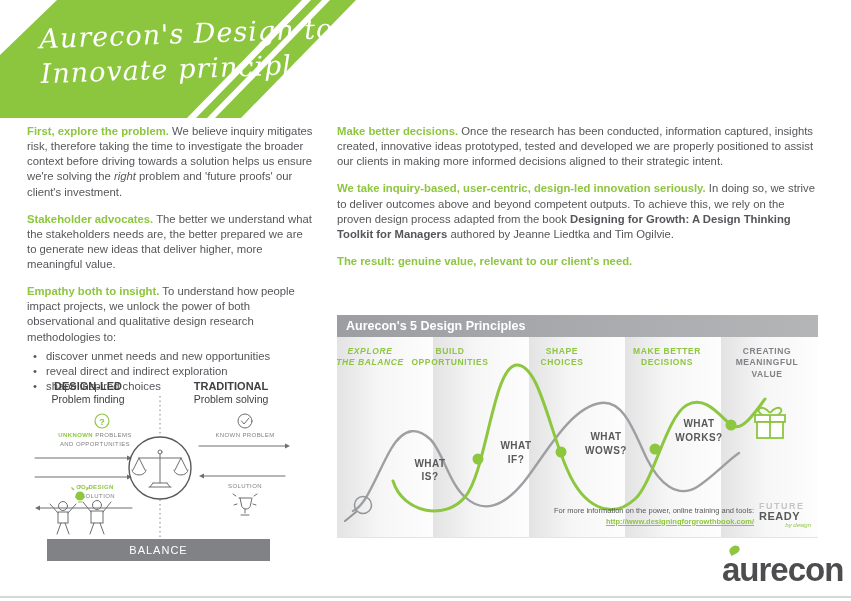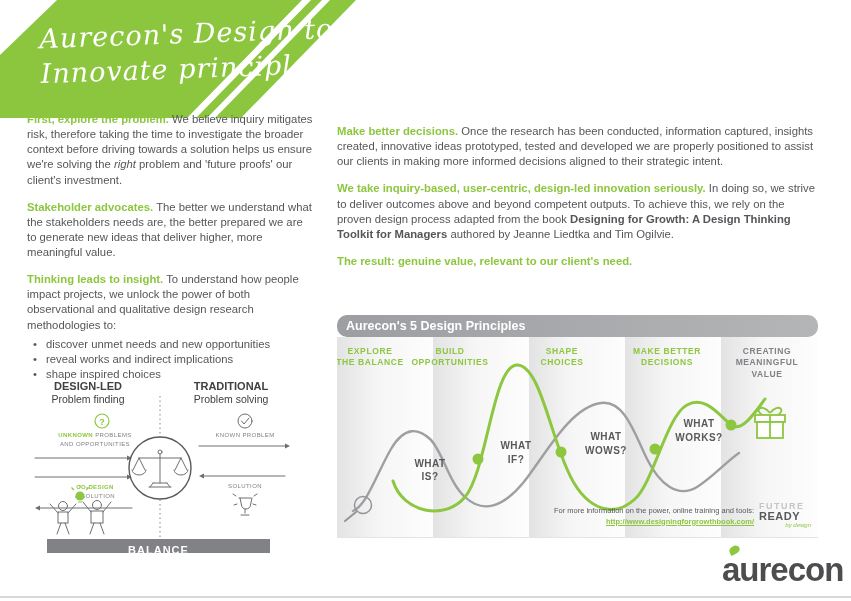--- a/index.html
+++ b/index.html
@@ -7,21 +7,21 @@
         font-family:"Liberation Sans",sans-serif;color:#55565A;}
 
   
   .banner{position:absolute;left:0;top:0;}
   .banner-text{position:absolute;left:40px;top:16px;color:#fff;
     font-family:"DejaVu Serif",serif;font-style:italic;font-size:27px;line-height:1.3;
     letter-spacing:1px;transform:rotate(-2deg);white-space:nowrap;}
 
   
   .col{position:absolute;font-size:11.3px;line-height:1.34;}
-  .col-left{left:27px;top:112px;width:288px;}
+  .col-left{left:27px;top:124px;width:288px;}
   .col-right{left:337px;top:124px;width:483px;}
   .col p{margin:0 0 12px 0;}
   .run-lead{color:#8DC63F;font-weight:bold;}
   .run-i{font-style:italic;}
   .run-b{font-weight:bold;}
   ul.bullets{margin:4px;padding:0;list-style:none;}
   ul.bullets li{position:relative;padding-left:15px;margin:0;}
   ul.bullets li:before{content:"\2022";position:absolute;left:2px;top:0;}
 
   
@@ -29,27 +29,27 @@
   .sketch text{font-family:"Liberation Sans",sans-serif;}
   .hdr{font-size:11px;font-weight:bold;fill:#414042;text-anchor:middle;}
   .sub{font-size:10.5px;fill:#414042;text-anchor:middle;}
   .tiny{font-size:6px;fill:#808285;letter-spacing:.4px;}
   .tg{fill:#8DC63F;font-weight:bold;}
   .qmark{font-size:9px;fill:#8DC63F;font-weight:bold;text-anchor:middle;}
   .sk{stroke:#6d6e71;stroke-width:1;fill:none;stroke-linecap:round;}
   .ska{fill:#6d6e71;stroke:none;}
   .gstroke{stroke:#8DC63F;stroke-width:1.2;fill:none;}
   .dotline{stroke:#808285;stroke-width:1;stroke-dasharray:1.5,3;fill:none;}
-  .balance-bar{position:absolute;left:47px;top:539px;width:223px;height:14px;background:#808285;
-    color:#fff;font-weight:bold;font-size:11px;letter-spacing:1px;text-align:center;line-height:22px;}
+  .balance-bar{position:absolute;left:47px;top:539px;width:223px;height:22px;background:#808285;
+    color:#fff;font-weight:normal;font-size:11px;letter-spacing:1px;text-align:center;line-height:22px;}
 
   
   .principles{position:absolute;left:337px;top:315px;width:481px;height:222px;}
   .p-header{height:22px;background:linear-gradient(to right,#9c9ea1,#b3b5b7);
-    color:#fff;font-weight:bold;font-size:12.5px;line-height:22px;padding-left:9px;box-sizing:border-box;border-radius:10px;}
+    color:#fff;font-weight:bold;font-size:12.5px;line-height:22px;padding-left:9px;box-sizing:border-box;}
   .p-body{position:relative;height:200px;border-bottom:1px solid #e3e4e5;overflow:hidden;}
   .band{position:absolute;top:0;height:100%;width:96px;
     background:linear-gradient(to right,#e3e3e4 0%,#f6f6f6 45%,#fdfdfd 100%);}
   .stage{position:absolute;top:9px;width:96px;text-align:center;font-size:8.5px;font-weight:bold;
     letter-spacing:.6px;line-height:1.35;}
   .wave{position:absolute;left:0;top:0;}
   .wq{font-size:10px;font-weight:bold;fill:#58595B;letter-spacing:.5px;text-anchor:middle;
       font-family:"Liberation Sans",sans-serif;}
   .p-footer{position:absolute;right:64px;bottom:10px;text-align:right;font-size:7.5px;color:#58595B;line-height:1.5;}
   .p-link{color:#8DC63F;font-weight:bold;text-decoration:underline;display:block;}
@@ -79,24 +79,24 @@
     </svg>
     <div class="banner-text">
       <div>Aurecon's Design to</div>
       <div>Innovate principles:</div>
     </div>
   </div>
 
   <div class="col col-left">
     <p><span class="run-lead">First, explore the problem.</span><span class="run-n"> We believe inquiry mitigates risk, therefore taking the time to investigate the broader context before driving towards a solution helps us ensure we're solving the </span><span class="run-i">right</span><span class="run-n"> problem and 'future proofs' our client's investment.</span></p>
     <p><span class="run-lead">Stakeholder advocates.</span><span class="run-n"> The better we understand what the stakeholders needs are, the better prepared we are to generate new ideas that deliver higher, more meaningful value.</span></p>
-    <p style="margin-bottom:2px"><span class="run-lead">Thinking leads to insight.</span><span class="run-n"> To understand how people impact projects, we unlock the power of both observational and qualitative design research methodologies to:</span></p>
+    <p style="margin-bottom:2px"><span class="run-lead">Empathy both to insight.</span><span class="run-n"> To understand how people impact projects, we unlock the power of both observational and qualitative design research methodologies to:</span></p>
     <ul class="bullets">
       <li>discover unmet needs and new opportunities</li>
-      <li>reveal works and indirect implications</li>
+      <li>reveal direct and indirect exploration</li>
       <li>shape inspired choices</li>
     </ul>
   </div>
 
   <div class="col col-right">
     <p><span class="run-lead">Make better decisions.</span><span class="run-n"> Once the research has been conducted, information captured, insights created, innovative ideas prototyped, tested and developed we are properly positioned to assist our clients in making more informed decisions aligned to their strategic intent.</span></p>
     <p><span class="run-lead">We take inquiry-based, user-centric, design-led innovation seriously.</span><span class="run-n"> In doing so, we strive to deliver outcomes above and beyond competent outputs. To achieve this, we rely on the proven design process adapted from the book </span><span class="run-b">Designing for Growth: A Design Thinking Toolkit for Managers</span><span class="run-n"> authored by Jeanne Liedtka and Tim Ogilvie.</span></p>
     <p><span class="run-lead">The result: genuine value, relevant to our client's need.</span></p>
   </div>
 
@@ -176,21 +176,21 @@
 
   <div class="principles">
     <div class="p-header">Aurecon's 5 Design Principles</div>
     <div class="p-body">
       <div class="band" style="left:0"></div>
       <div class="band" style="left:96px"></div>
       <div class="band" style="left:192px"></div>
       <div class="band" style="left:288px"></div>
       <div class="band" style="left:384px;width:97px"></div>
 
-      <div class="stage" style="left: -15px; color: rgb(141, 198, 63);">
+      <div class="stage" style="left: -15px; color: rgb(141, 198, 63); font-style: italic;">
         <div>EXPLORE</div>
           <div>THE BALANCE</div>
       </div>
       <div class="stage" style="left: 65px; color: rgb(141, 198, 63);">
         <div>BUILD</div>
           <div>OPPORTUNITIES</div>
       </div>
       <div class="stage" style="left: 177px; color: rgb(141, 198, 63);">
         <div>SHAPE</div>
           <div>CHOICES</div>

